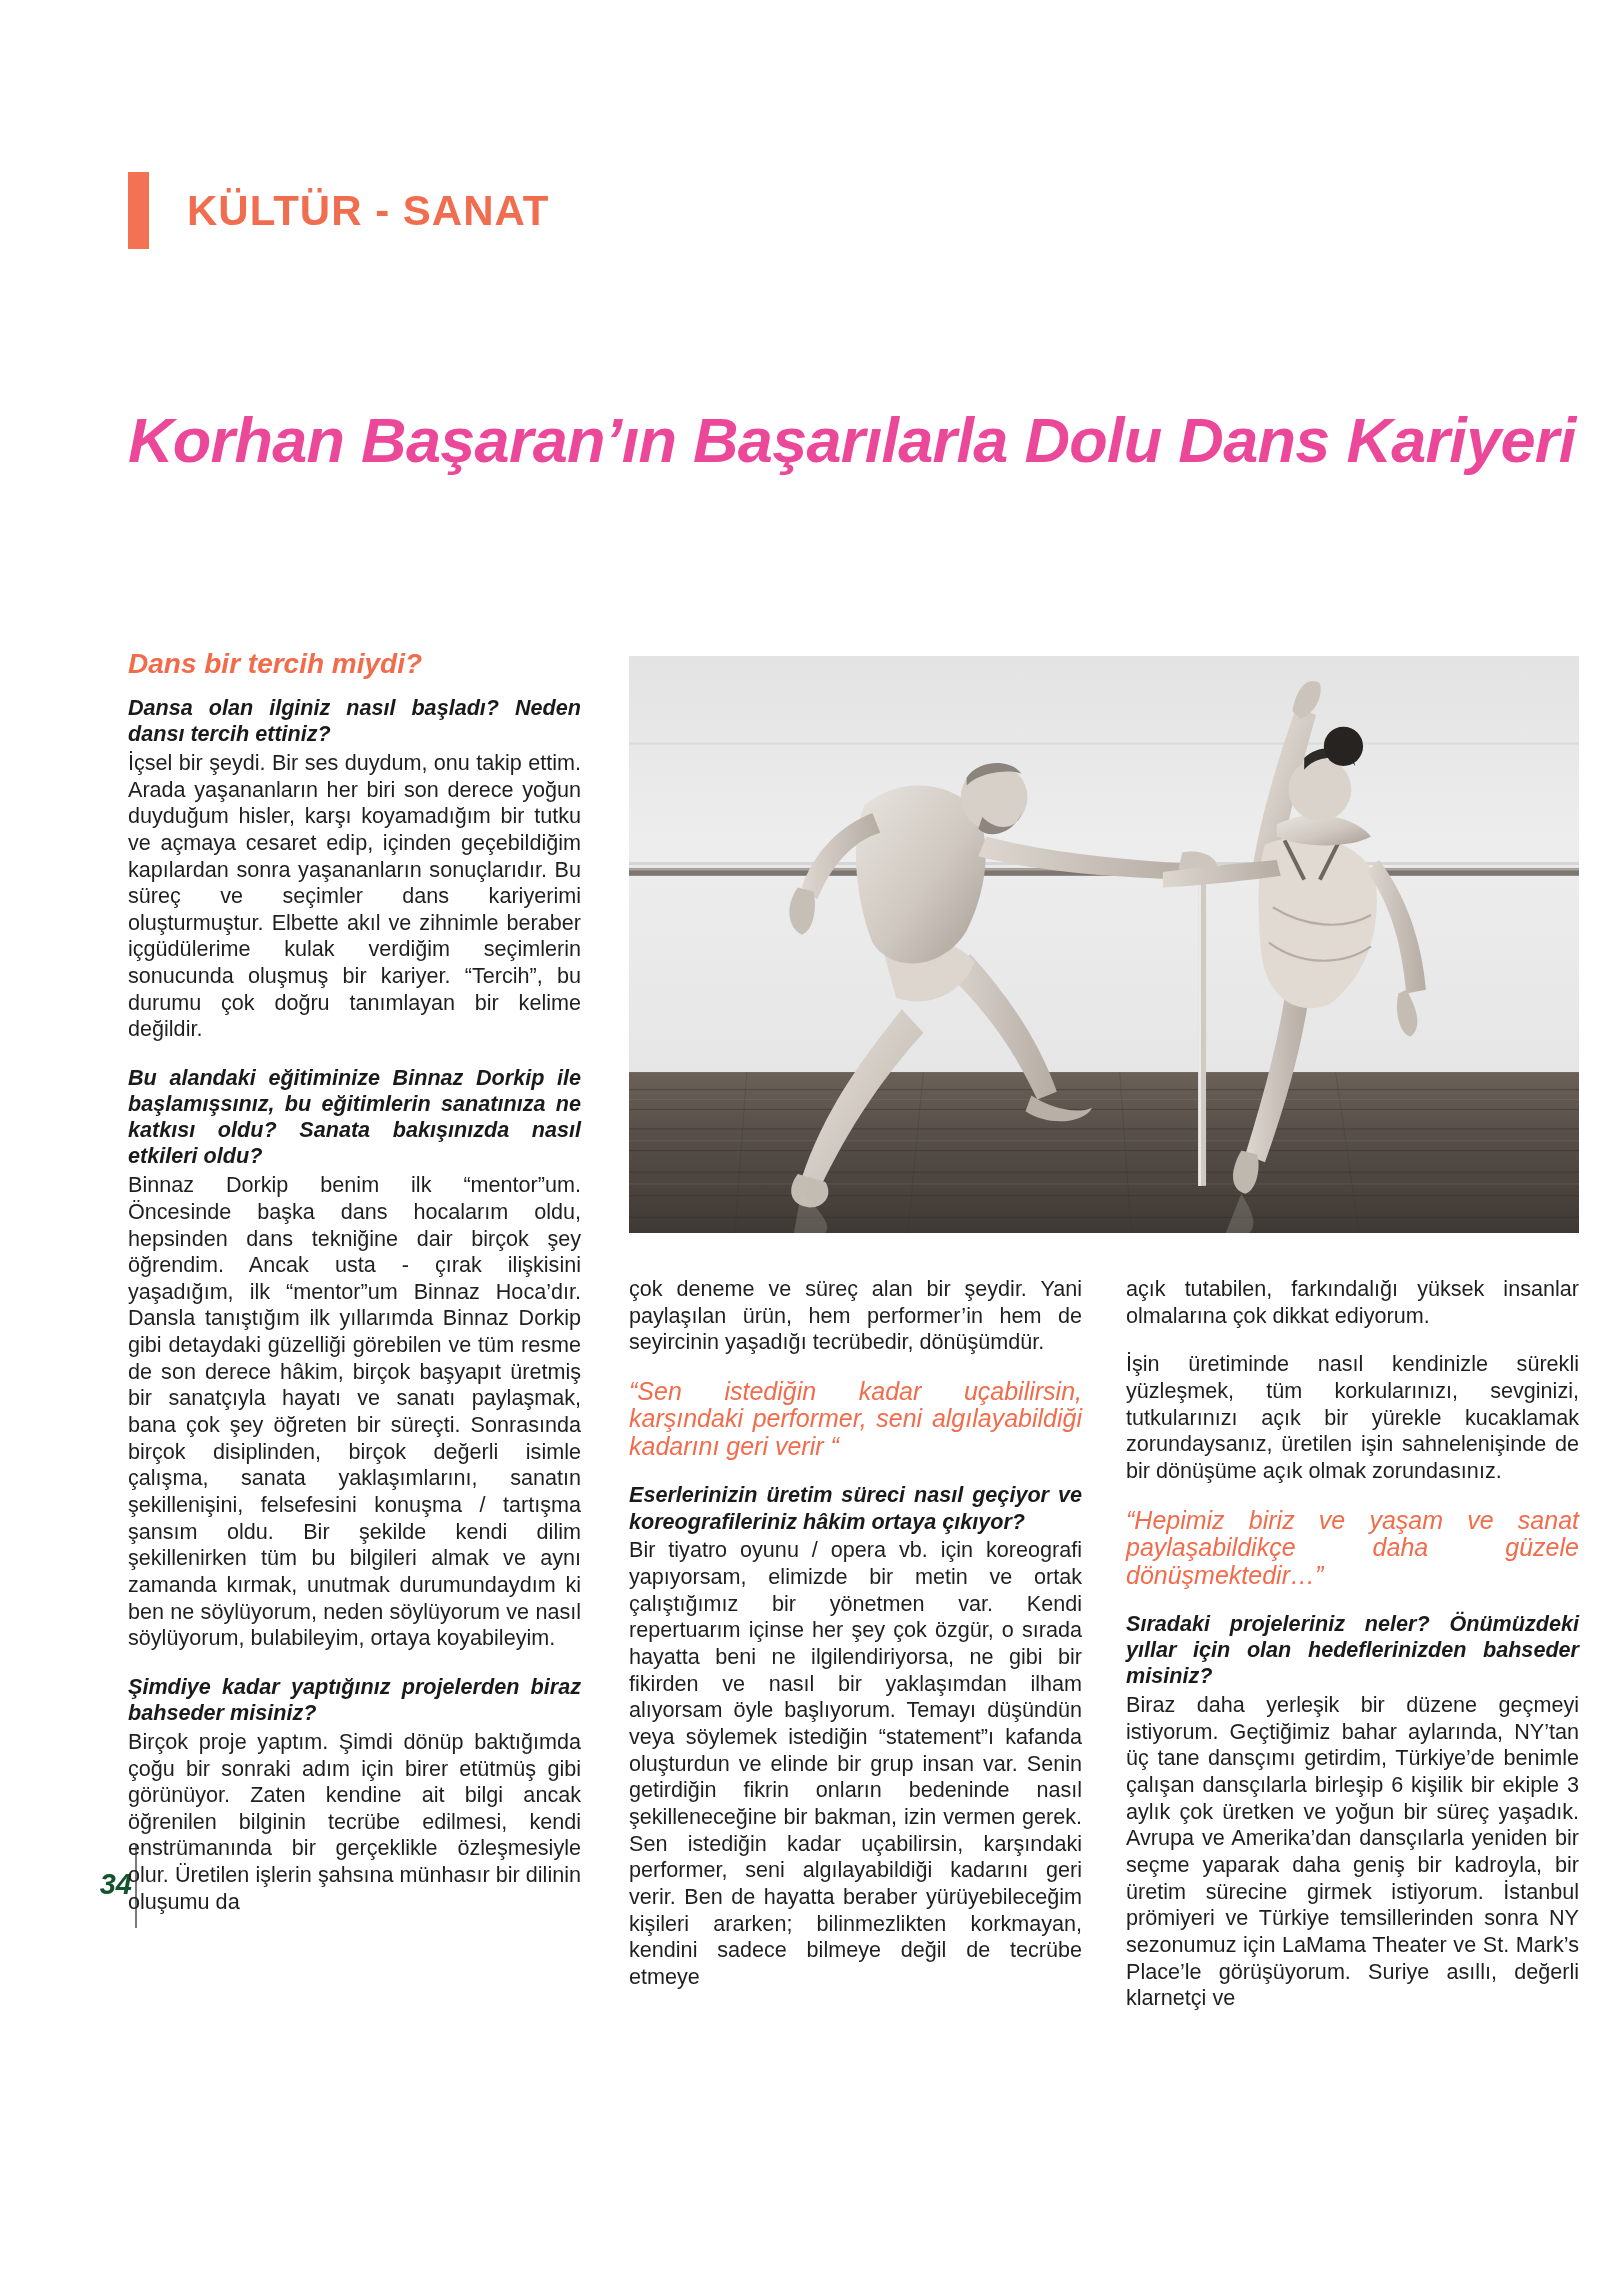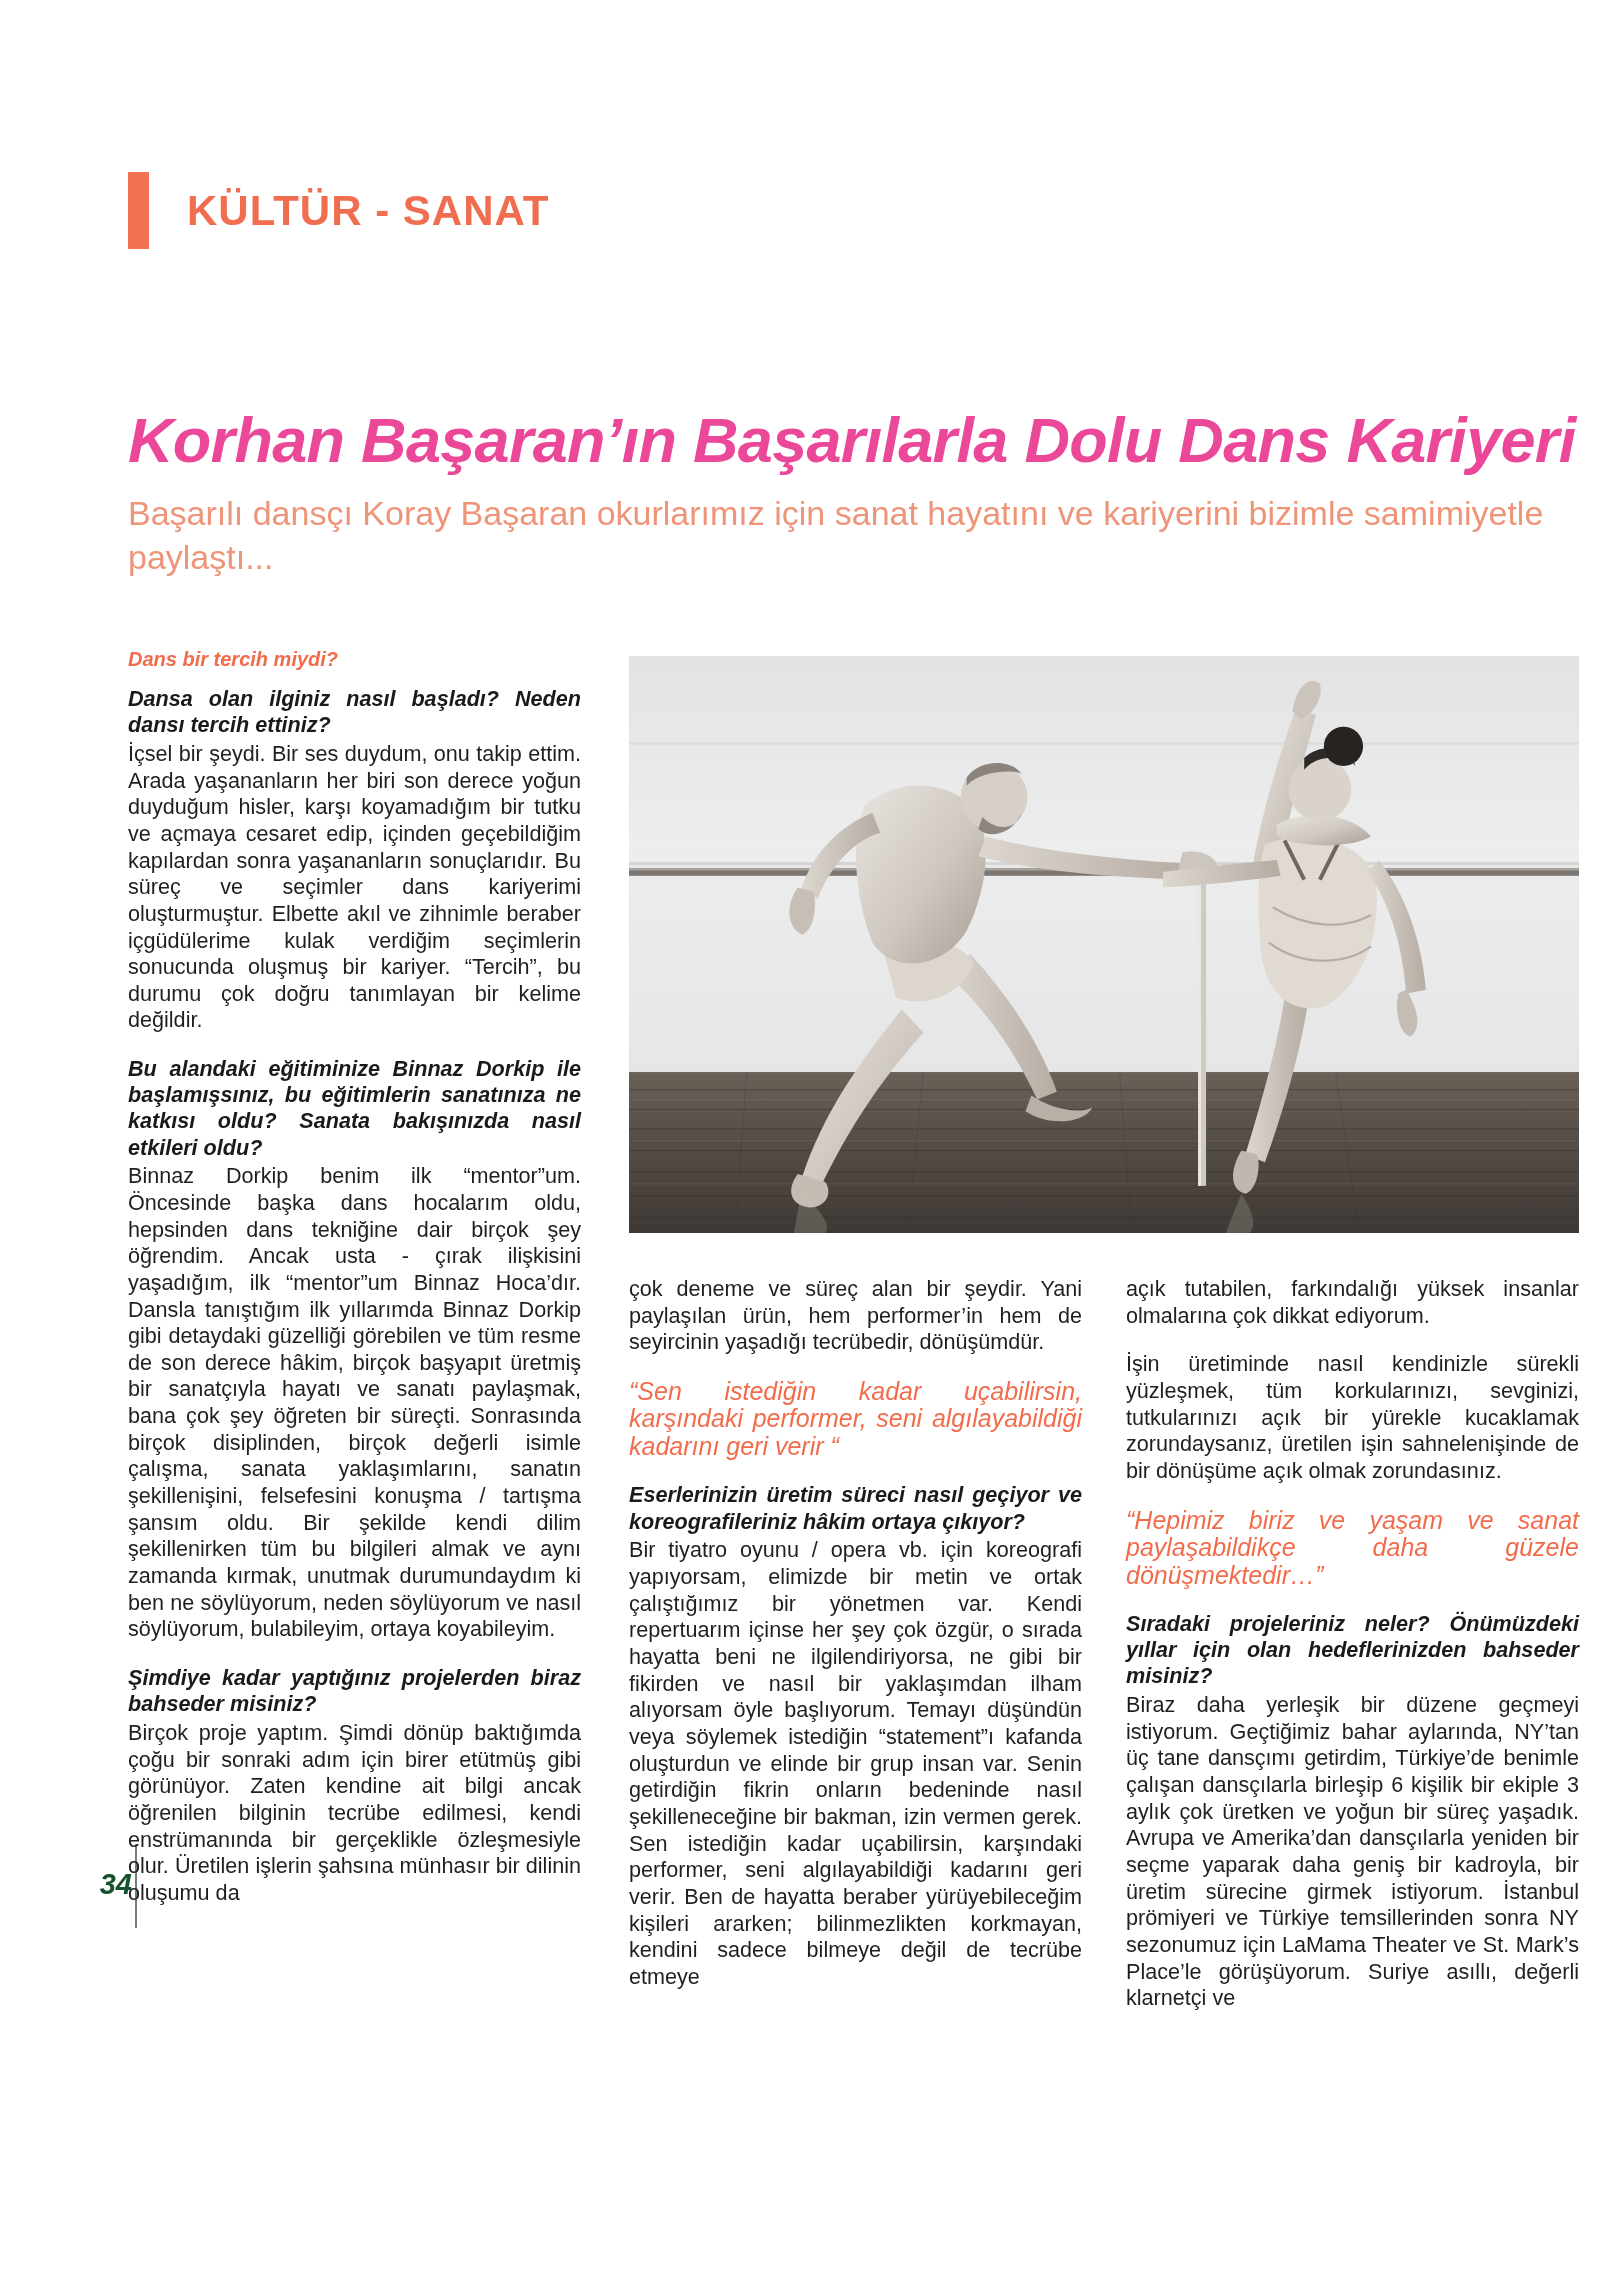--- a/index.html
+++ b/index.html
@@ -107,21 +107,21 @@
     width: 453px;
     top: 648px;
   }
   .col-1 { left: 128px; }
   .col-2 { left: 629px; top: 1276px; }
   .col-3 { left: 1126px; top: 1276px; }
 
   
   .sec-head {
     color: #F26B4A;
-    font-size: 20px;
+    font-size: 28px;
     font-weight: 700;
     font-style: italic;
     line-height: 1.12;
     margin: 0 0 15.7px 0;
   }
   .q {
     color: #1a1a1a;
     font-size: 21.6px;
     font-weight: 700;
     font-style: italic;
@@ -153,21 +153,20 @@
 <body>
 
 <div class="page">
 
   <div class="kicker">
     <div class="kicker-bar"></div>
     <div class="kicker-label">KÜLTÜR - SANAT</div>
   </div>
 
   <h1 class="headline">Korhan Başaran’ın Başarılarla Dolu Dans Kariyeri</h1>
-  <p class="standfirst">Başarılı dansçı Koray Başaran okurlarımız için sanat hayatını ve kariyerini bizimle samimiyetle paylaştı...</p>
 
   <div class="folio">34</div>
   <div class="folio-rule"></div>
 
   <div class="photo">
     <svg viewBox="0 0 484 294" preserveAspectRatio="none" aria-hidden="true">
       <defs>
         <linearGradient id="wallg" x1="0" y1="0" x2="0" y2="1">
           <stop offset="0%" stop-color="#e3e3e3"></stop>
           <stop offset="45%" stop-color="#ededed"></stop>

